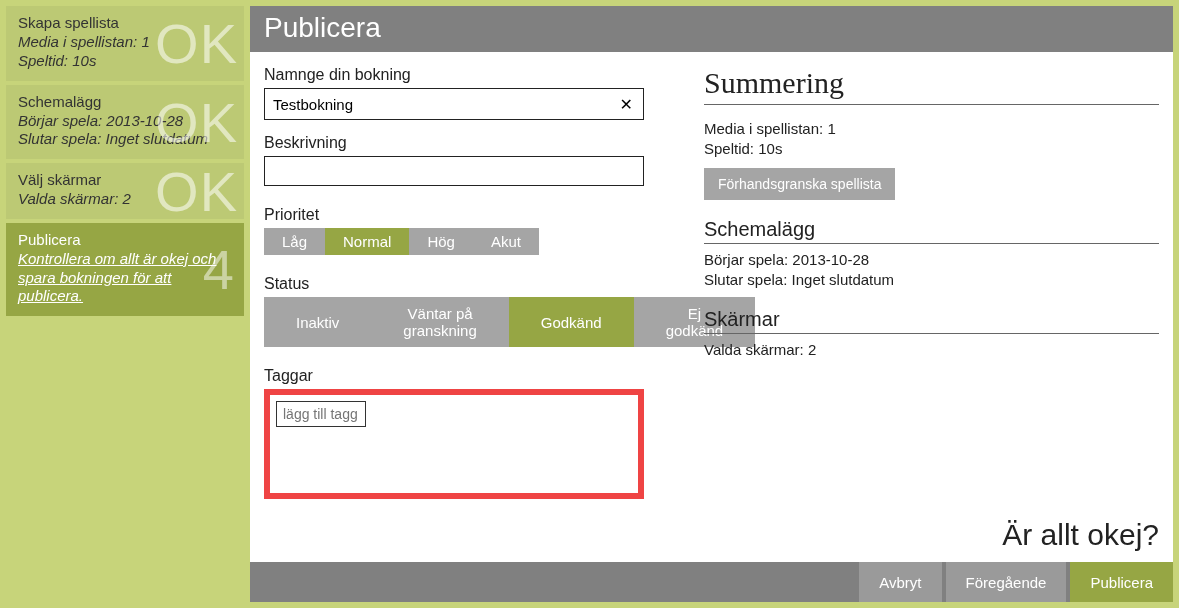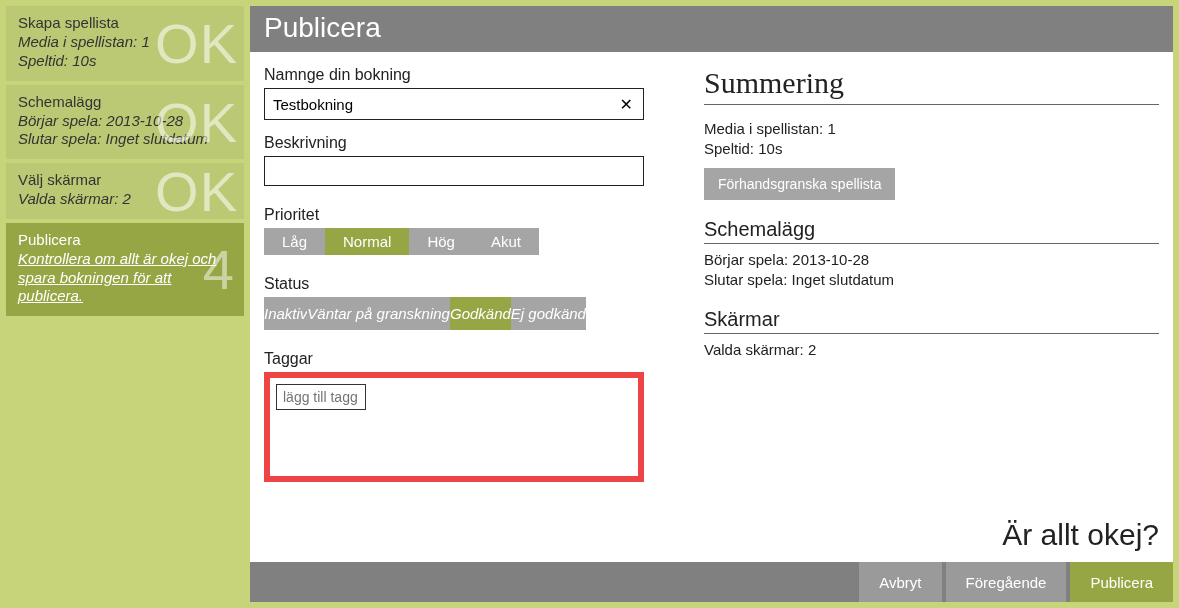--- a/index.html
+++ b/index.html
@@ -101,21 +101,21 @@
   .seg-btn {
     background: #a5a5a5;
     color: #fff;
     font-size: 15px;
     padding: 5px 18px;
     cursor: pointer;
     border: none;
   }
   .seg-btn.active-green { background: #96A644; }
 
-  .status-group .seg-btn { padding: 8px 0; font-style: italic; }
+  .status-group .seg-btn { padding: 8px 32px; }
 
   .tags-box {
     border: 6px solid #ef4444;
     height: 110px;
     padding: 6px;
     margin-top: 4px;
   }
   .tag-input {
     border: 1px solid #333;
     font-size: 14px;

